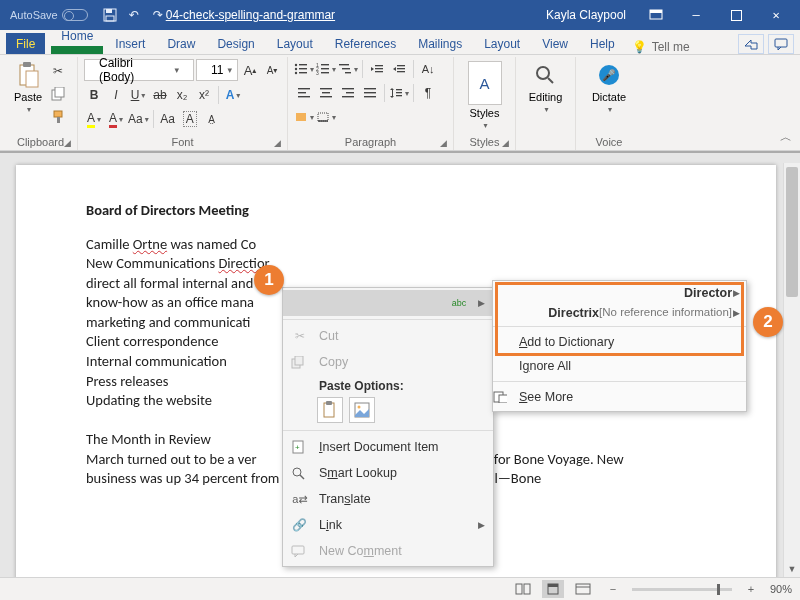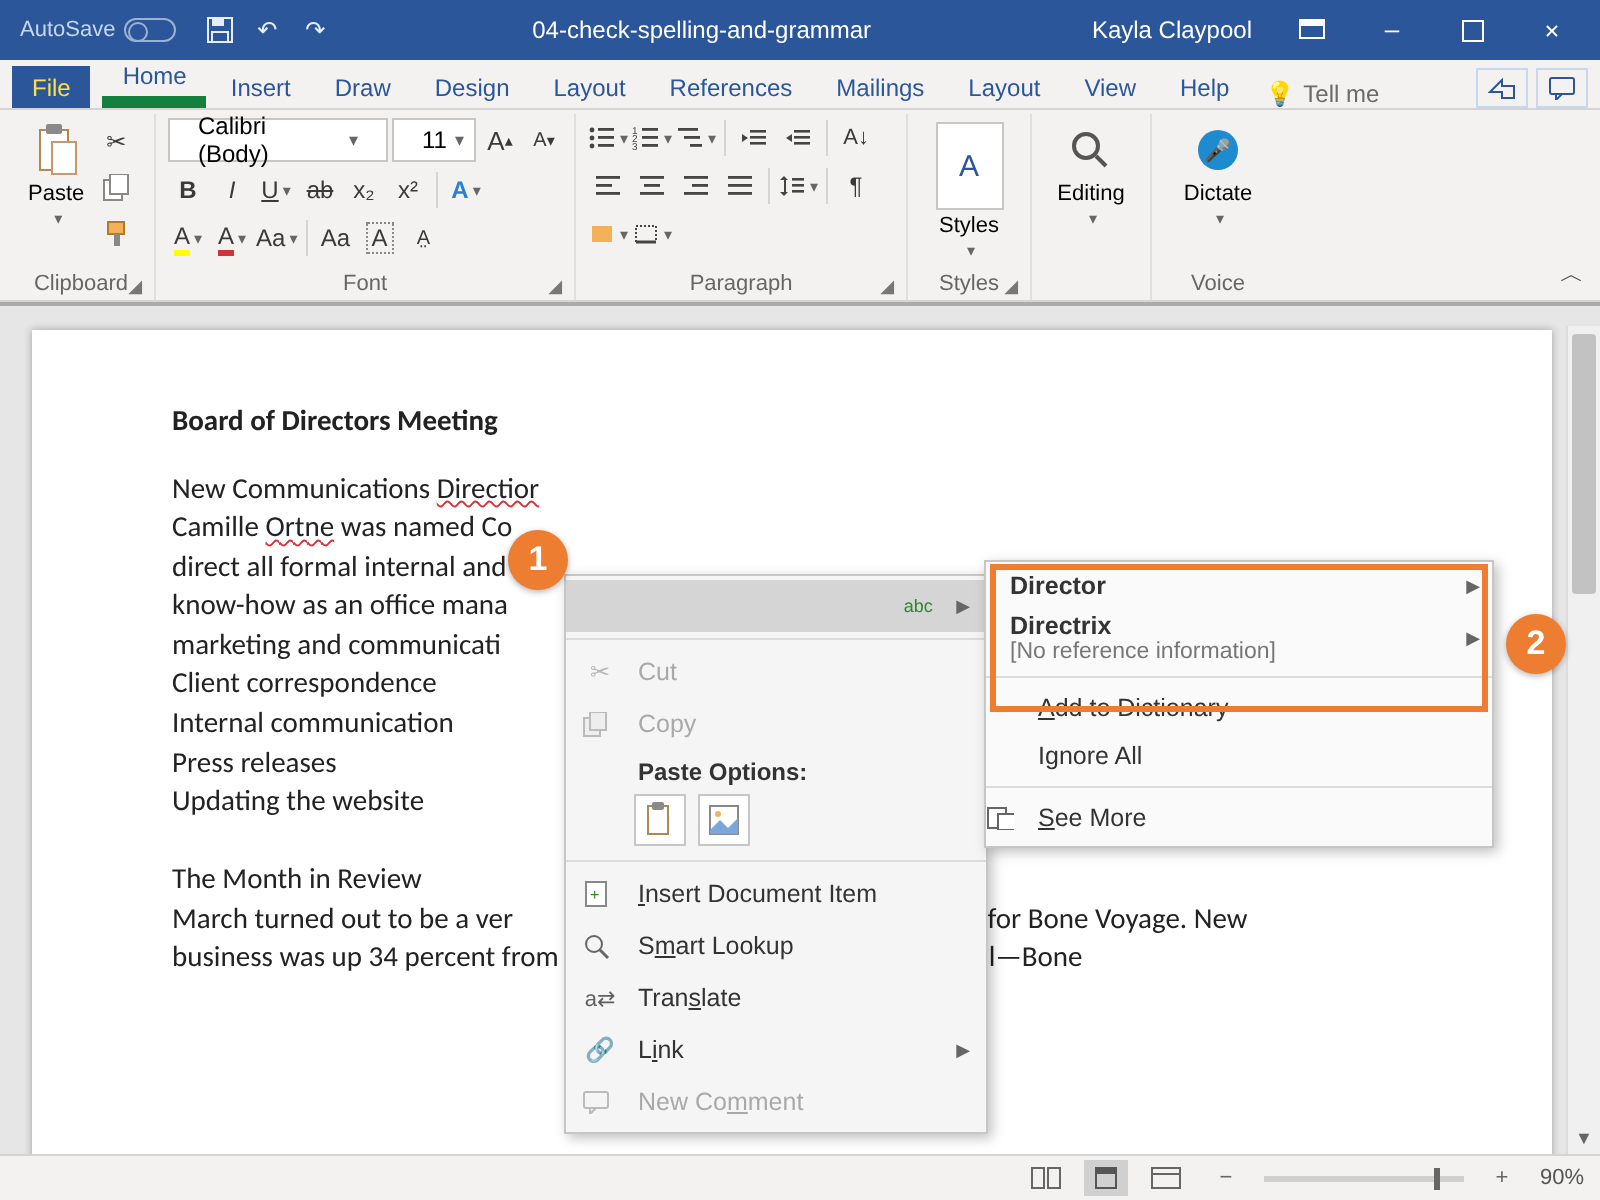--- a/index.html
+++ b/index.html
@@ -21,21 +21,21 @@
     display: flex;
     align-items: center;
     padding: 0 4px;
     font-size: 12px;
   }
   .titlebar .ql { display:flex; align-items:center; gap:8px; }
   .titlebar .autosave { display:flex; align-items:center; gap:4px; font-size:11px; padding:0 6px; color:#c8d7ee;}
   .titlebar .toggle { width:26px; height:12px; border:1px solid #9bb2d4; border-radius:7px; position:relative;}
   .titlebar .toggle::after{content:"";position:absolute;left:1px;top:1px;width:8px;height:8px;border:1px solid #9bb2d4;border-radius:50%;}
   .titlebar .qicon { width:16px; height:16px; display:flex;align-items:center;justify-content:center;color:#e6eefb;}
-  .titlebar .spacer { flex:1; text-align:center; }
+  .titlebar .spacer { flex:1; text-align:left;text-decoration:underline; }
   .titlebar .doc { color:#fff; }
   .titlebar .user { margin:0 10px; }
   .titlebar .winbtn { width:40px; height:30px; display:flex;align-items:center;justify-content:center;color:#fff; font-family:monospace;}
   
   .tabs {
     height: 25px;
     background: #f3f2f1;
     border-bottom:1px solid #d4d4d4;
     display:flex;
     align-items:flex-end;
@@ -43,21 +43,21 @@
     gap:2px;
     position:relative;
   }
   .tab {
     padding: 4px 10px 3px;
     font-size: 12px;
     color:#2b579a;
     cursor:default;
   }
   .tab.file { background:#2b579a; color:#fde047; margin-right:4px;}
-  .tab.active { border-bottom: 6px solid #15803d; color:#2b579a; font-weight:400;}
+  .tab.active { border-bottom: 8px solid #15803d; color:#2b579a; font-weight:400;}
   .tabs .rightico { margin-left:auto; display:flex; gap:4px;}
   .tabs .rico { width:26px; height:20px; border:1px solid #c8d7ee; display:flex;align-items:center;justify-content:center;color:#2b579a;}
   .tabs .tell { color:#6a6a6a; margin-left:6px; display:flex;align-items:center;gap:4px;}
   .tabs .tell .bulb{color:#888;}
   
   .ribbon {
     height: 96px;
     background:#f3f2f1;
     border-bottom:1px solid #d4d4d4;
     display:flex;
@@ -134,21 +134,21 @@
   .submenu {
     position:absolute;
     top:280px; left:492px;
     width:255px;
     background:#fafafa;
     border:1px solid #c6c6c6;
     box-shadow:2px 2px 6px rgba(0,0,0,0.25);
     padding:2px 0;
     font-size:12.5px;
   }
-  .submenu .sitem{padding:3px 14px 3px 12px;display:flex;flex-direction:column;position:relative;justify-content:flex-end;}
+  .submenu .sitem{padding:3px 14px 3px 12px;display:flex;flex-direction:row;position:relative;justify-content:flex-end;}
   .submenu .sitem .t1{font-weight:bold;color:#333;}
   .submenu .sitem .t2{color:#777;font-size:11.5px;}
   .submenu .sitem .ar{position:absolute;right:6px;top:50%;transform:translateY(-50%);font-size:9px;color:#666;}
   .submenu hr{border:none;border-top:1px solid #dcdcdc;margin:3px 0;}
   .submenu .srow{display:flex;align-items:center;height:24px;padding:0 0;gap:10px;color:#333;}
   .submenu .srow .ic{width:16px;text-align:center;color:#606060;}
   .highlight-box{position:absolute;top:282px;left:495px;width:249px;height:74px;border:3px solid #ed7d31;pointer-events:none;}
   
   .callout{position:absolute;width:30px;height:30px;border-radius:50%;background:#ed7d31;color:#fff;font-weight:bold;font-size:17px;display:flex;align-items:center;justify-content:center;box-shadow:0 1px 3px rgba(0,0,0,0.3);}
   
@@ -498,22 +498,22 @@
   </div>
   <div style="flex:1;position:relative">
     <div style="position:absolute;right:4px;bottom:4px;color:#555">︿</div>
   </div>
 </div>
 
 <div class="docarea">
   <div class="page">
     <div class="content">
       <h3>Board of Directors Meeting</h3>
+      <p><span>Camille </span><span class="wavy">Ortne</span><span> was named Co</span></p>
       <p><span>New Communications </span><span class="wavy">Directior</span></p>
-      <p><span>Camille </span><span class="wavy">Ortne</span><span> was named Co</span></p>
       <p>direct all formal internal and </p>
       <p>know-how as an office mana</p>
       <p>marketing and communicati</p>
       <p>Client correspondence</p>
       <p>Internal communication</p>
       <p>Press releases</p>
       <p>Updating the website</p>
       <p>&nbsp;</p>
       <p>The Month in Review</p>
       <p><span>March turned out to be a ver</span><span style="display:inline-block;width:214px"></span><span>nth for Bone Voyage. New</span></p>

